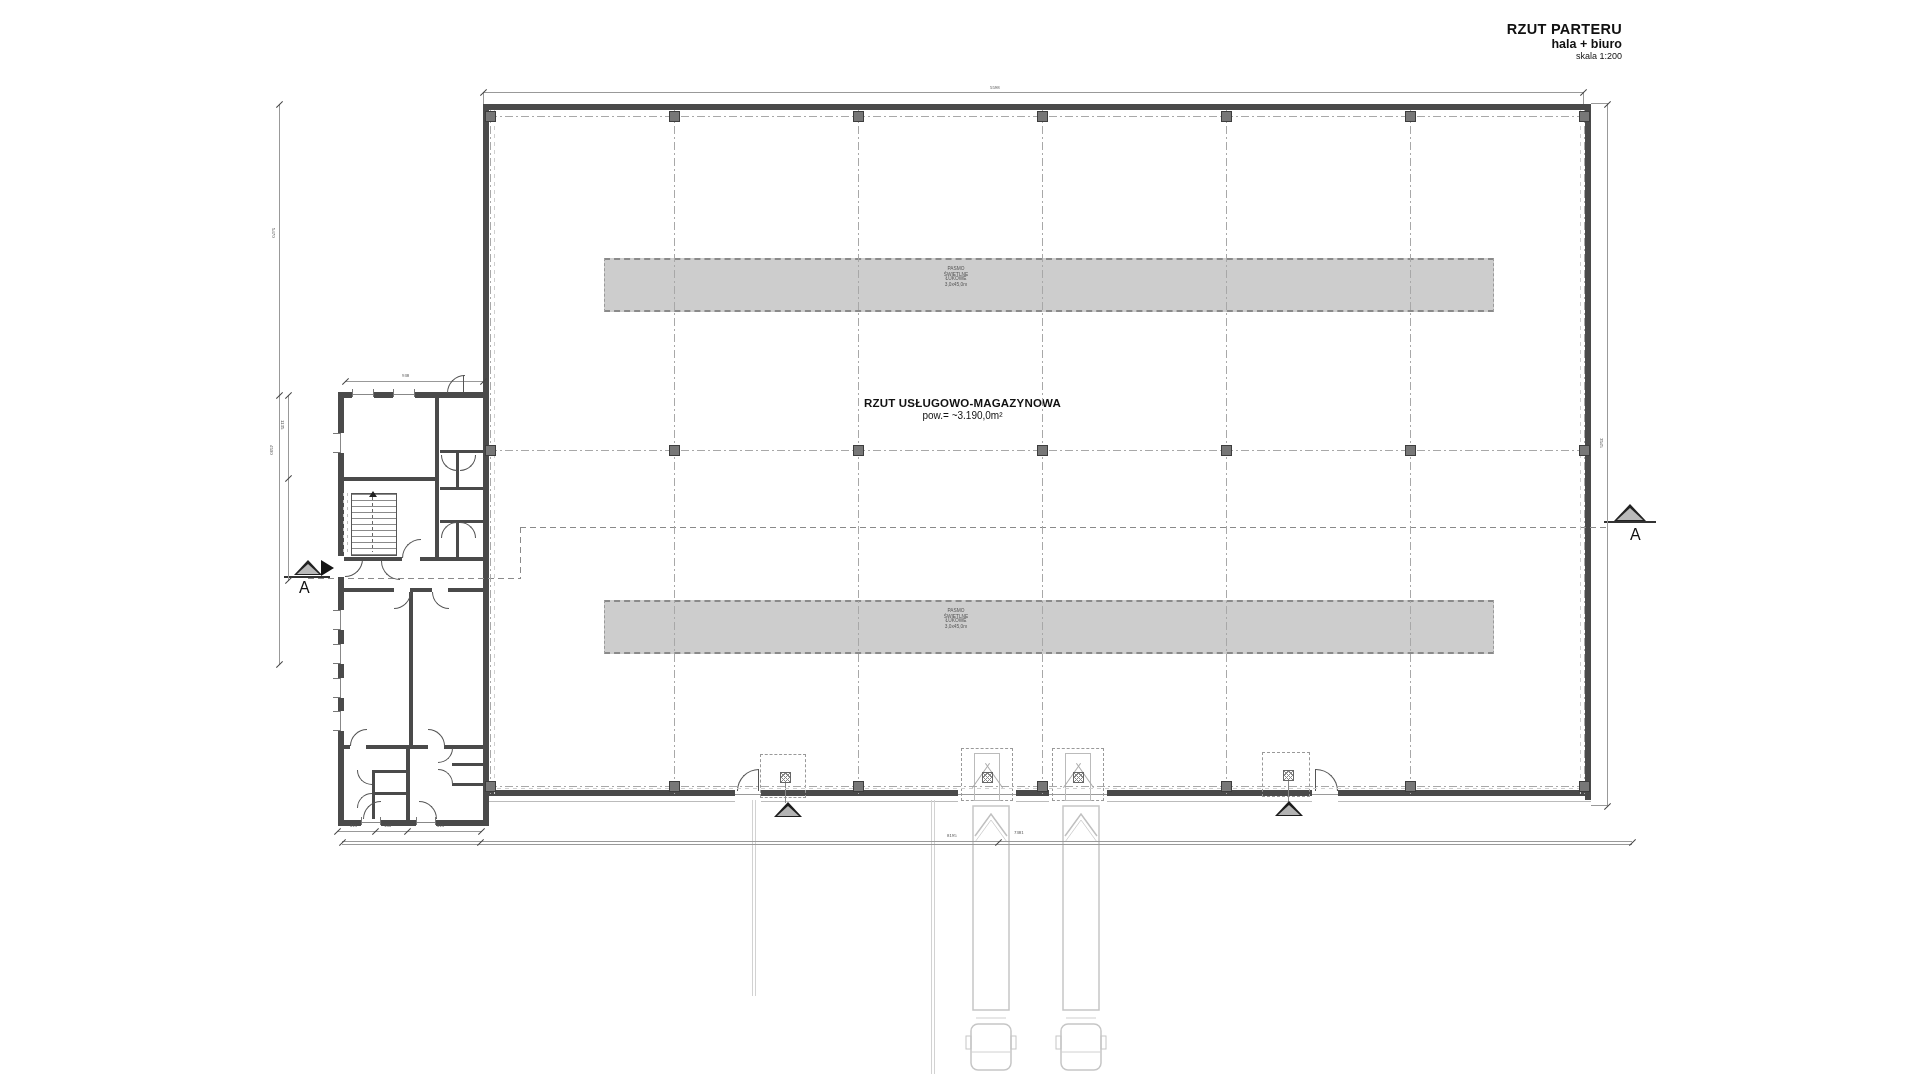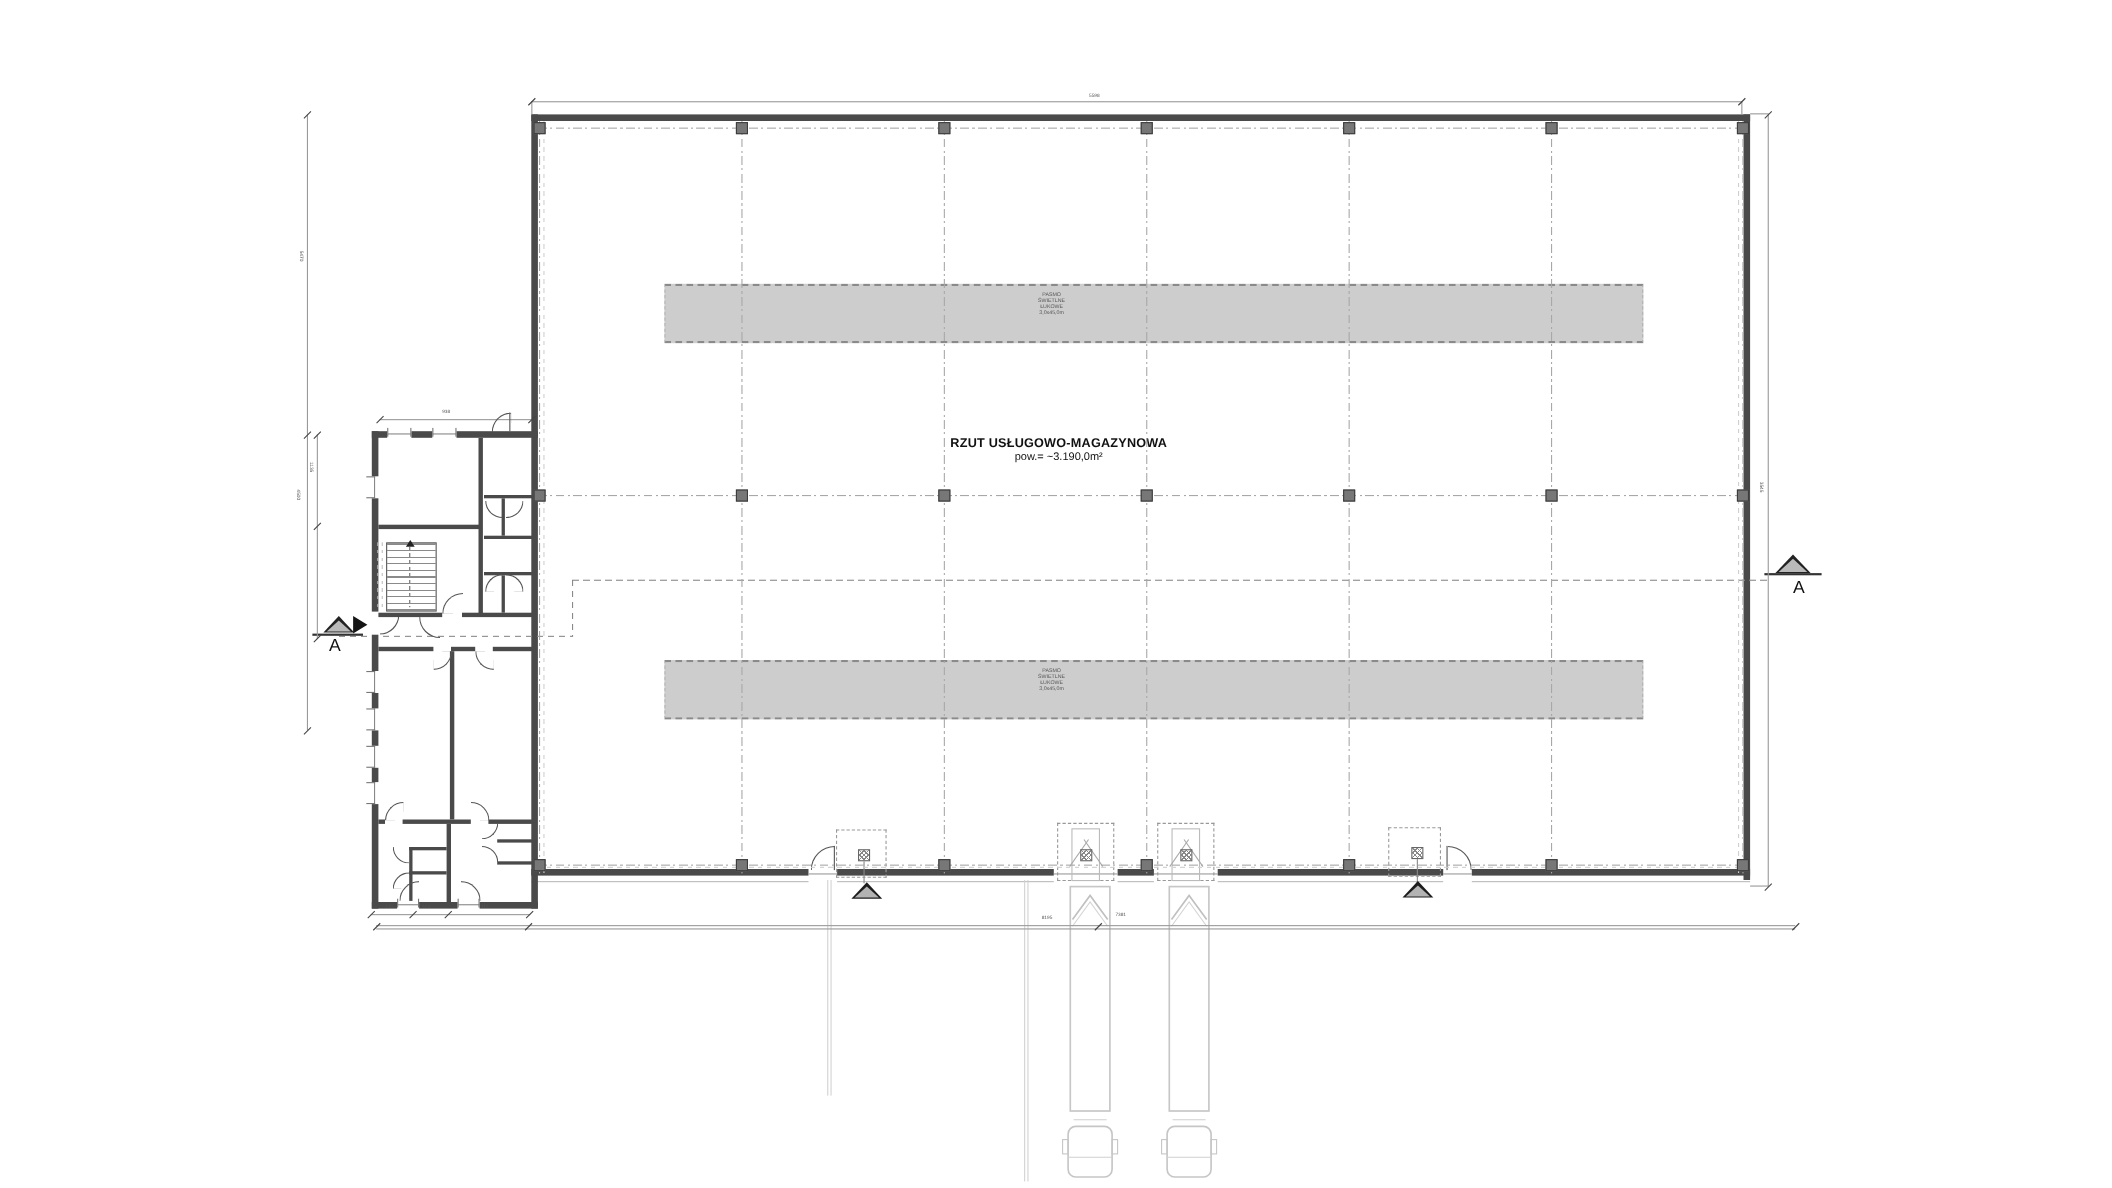--- a/index.html
+++ b/index.html
@@ -35,20 +35,25 @@
   .halllabel{position:absolute;left:820px;top:397px;width:285px;text-align:center;}
   .h1{font-size:11.5px;font-weight:bold;letter-spacing:.2px;}
   .h2{font-size:10px;margin-top:1px;}
   .Aletter{position:absolute;font-size:16px;color:#111;}
 </style>
 </head>
 <body>
 
 <div id="plan">
 
+  <div class="titleblock">
+    <div class="t1">RZUT PARTERU</div>
+    <div class="t2">hala + biuro</div>
+    <div class="t3">skala 1:200</div>
+  </div>
 
   <div class="wall" style="left:483px;top:104px;width:1108px;height:6px;"></div>
   <div class="wall" style="left:483px;top:104px;width:6px;height:696px;"></div>
   <div class="wall" style="left:1585px;top:104px;width:6px;height:696px;"></div>
   <div class="wall" style="left:483px;top:790px;width:1108px;height:6px;"></div>
   <div class="abs" style="left:483px;top:801px;width:1108px;height:1px;background:#bbb;"></div>
 
   <div class="skystrip" style="top:258px;"></div>
   <div class="skytxt" style="left:908px;top:266px;">
     <div>PASMO</div>

